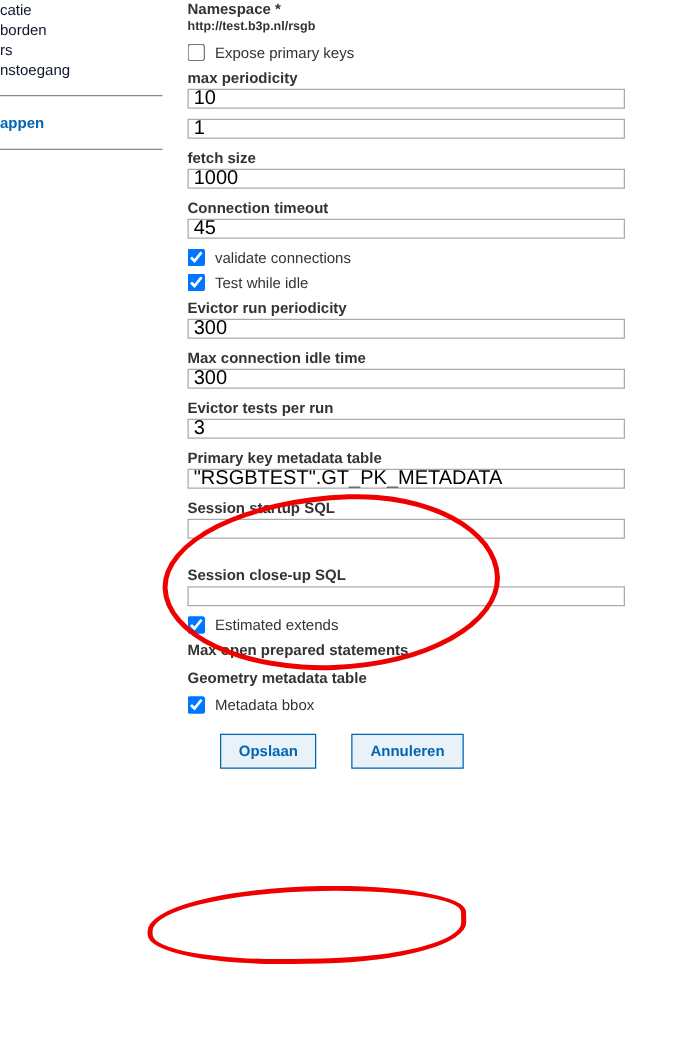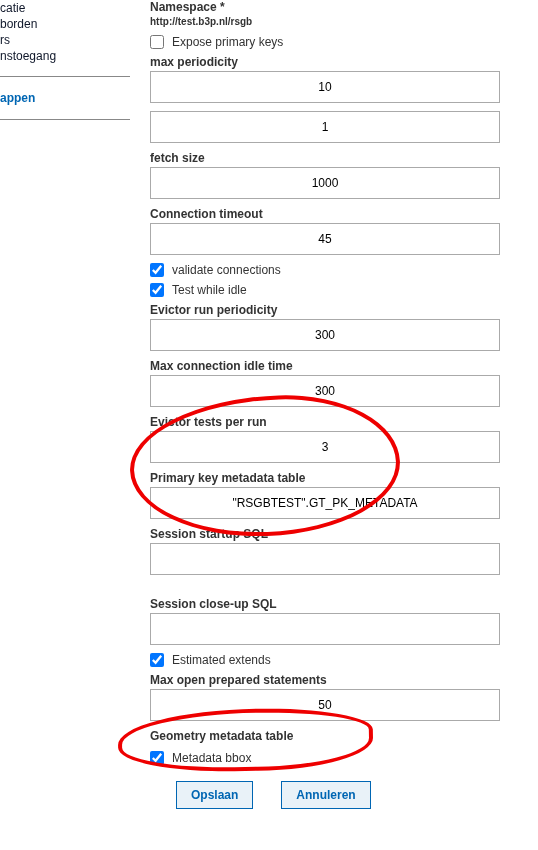--- a/index.html
+++ b/index.html
@@ -53,24 +53,23 @@
       font-weight: bold;
       font-size: 10px;
       display: block;
       color: #333;
       margin-bottom: 4px;
     }
     input[type="text"] {
       width: 350px;
       border: 1px solid #aaa;
       padding: 2px 4px;
-      font-size: 12px;
+      font-size: 16px;
       font-family: inherit;
-      height: 32px;
-      text-align: center;
+      height: 16px;
     }
     .cb-row {
       margin: 6px 0;
       display: flex;
       align-items: flex-start;
       gap: 8px;
     }
     .cb-row input[type="checkbox"]{
       width: 14px; height: 14px;
     }
@@ -200,21 +199,20 @@
     </div>
 
 
     <div class="cb-row">
       <input type="checkbox" checked="" style="">
       <span>Estimated extends</span>
     </div>
 
     <div class="field">
       <span class="label">Max open prepared statements</span>
-      <input type="text" value="50" style="">
     </div>
 
     <div class="field">
       <span class="label">Geometry metadata table</span>
     </div>
 
     <div class="cb-row">
       <input type="checkbox" checked="" style="">
       <span>Metadata bbox</span>
     </div>

